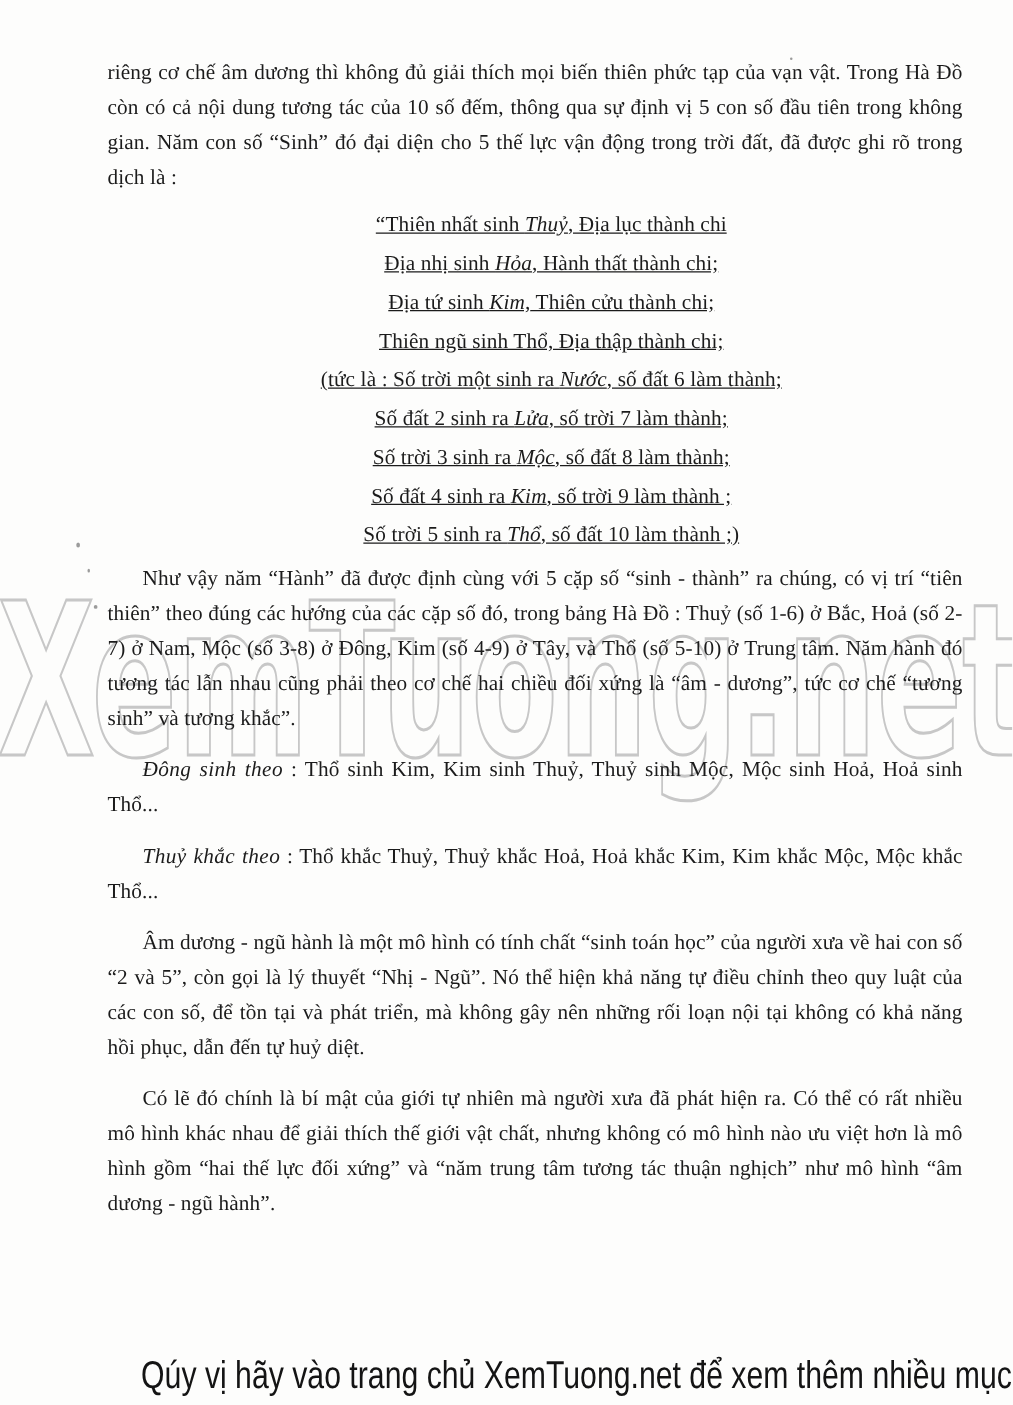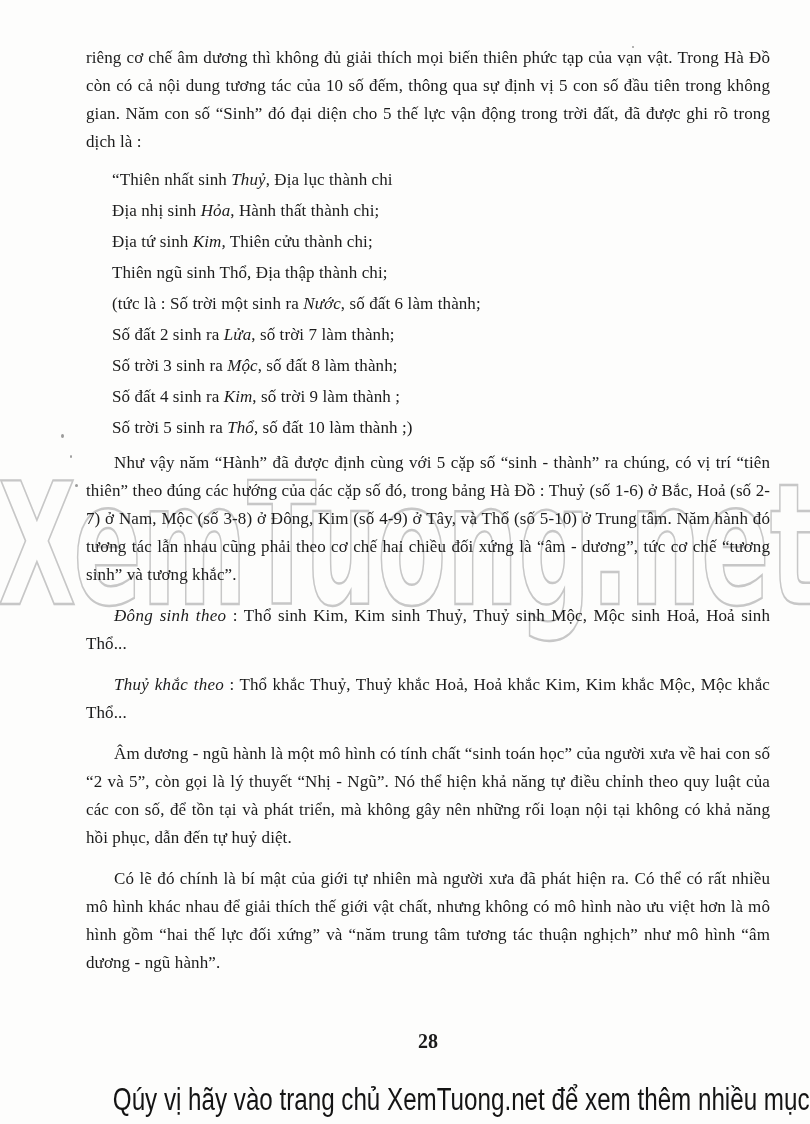--- a/index.html
+++ b/index.html
@@ -52,22 +52,23 @@
   }
   .para + .para {
     margin-top: 13px;
   }
   .verses {
     margin: 8px 0 6px 0;
   }
   .verse {
     line-height: 31px;
     padding-left: 26px;
-    text-align: left;
+    text-align: center;
     text-indent: 0;
+    text-decoration: underline;
   }
   .verse em, .lead-em {
     font-style: italic;
   }
   .lead-em {
     letter-spacing: 0.3px;
   }
   .page-number {
     position: absolute;
     top: 1030px;
@@ -145,19 +146,18 @@
     <p class="para"><em class="lead-em">Đông sinh theo</em><span> : Thổ sinh Kim, Kim sinh Thuỷ, Thuỷ sinh Mộc, Mộc sinh Hoả, Hoả sinh Thổ...</span></p>
 
     <p class="para"><em class="lead-em">Thuỷ khắc theo</em><span> : Thổ khắc Thuỷ, Thuỷ khắc Hoả, Hoả khắc Kim, Kim khắc Mộc, Mộc khắc Thổ...</span></p>
 
     <p class="para">Âm dương - ngũ hành là một mô hình có tính chất “sinh toán học” của người xưa về hai con số “2 và 5”, còn gọi là lý thuyết “Nhị - Ngũ”. Nó thể hiện khả năng tự điều chỉnh theo quy luật của các con số, để tồn tại và phát triển, mà không gây nên những rối loạn nội tại không có khả năng hồi phục, dẫn đến tự huỷ diệt.</p>
 
     <p class="para">Có lẽ đó chính là bí mật của giới tự nhiên mà người xưa đã phát hiện ra. Có thể có rất nhiều mô hình khác nhau để giải thích thế giới vật chất, nhưng không có mô hình nào ưu việt hơn là mô hình gồm “hai thế lực đối xứng” và “năm trung tâm tương tác thuận nghịch” như mô hình “âm dương - ngũ hành”.</p>
 
   </div>
 
-  <div class="page-number">28</div>
 
   <div class="footer">
     <span class="footer-inner">Qúy vị hãy vào trang chủ XemTuong.net để xem thêm nhiều mục hay khác</span>
   </div>
 
 </div>
 
 </body></html>

